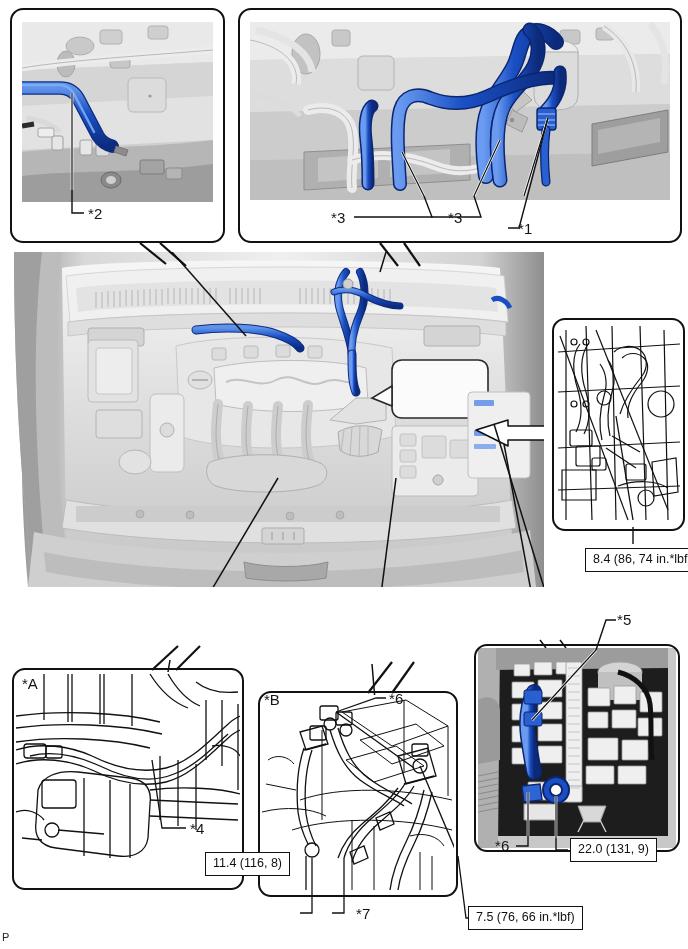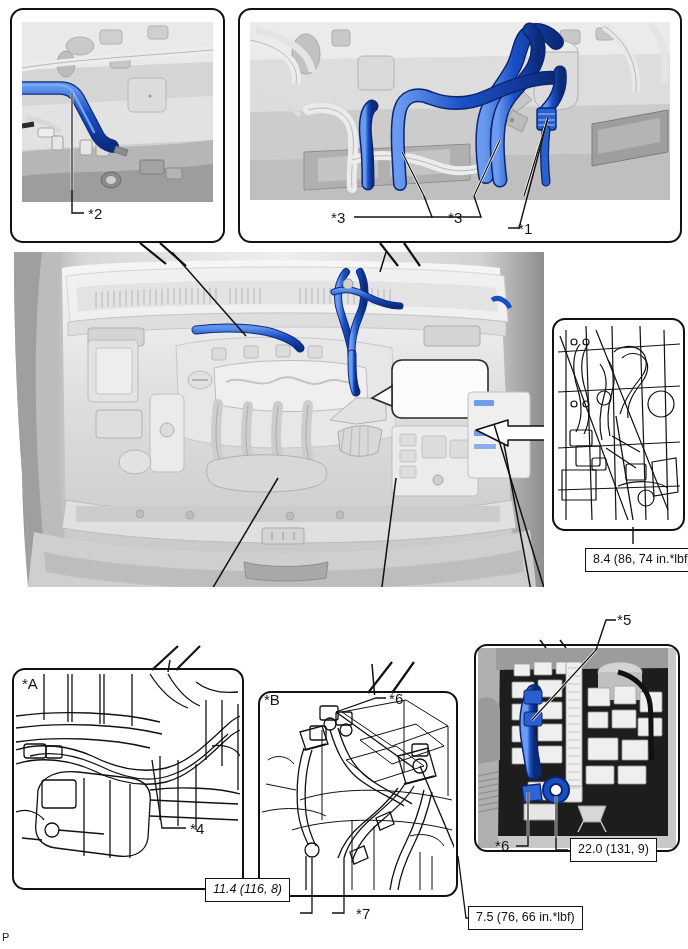--- a/index.html
+++ b/index.html
@@ -746,19 +746,19 @@
   <div class="callout-label" style="left:389px; top:691px;">*6</div>
   <div class="callout-label" style="left:356px; top:906px;">*7</div>
 
   <div class="callout-label" style="left:617px; top:612px;">*5</div>
   <div class="callout-label" style="left:495px; top:838px;">*6</div>
 
   <div class="torque-box" style="left:585px; top:548px;">8.4 (86, 74 in.*lbf)</div>
 
   <div class="torque-box" style="left:570px; top:838px;">22.0 (131, 9)</div>
 
-  <div class="torque-box" style="left:205px; top:878px;font-style:italic;">11.4 (116, 8)</div>
+  <div class="torque-box" style="left:205px; top:852px;">11.4 (116, 8)</div>
 
   <div class="torque-box" style="left:468px; top:906px;">7.5 (76, 66 in.*lbf)</div>
 
   <div class="corner-mark">P</div>
 
 </div>
 
 </body></html>

